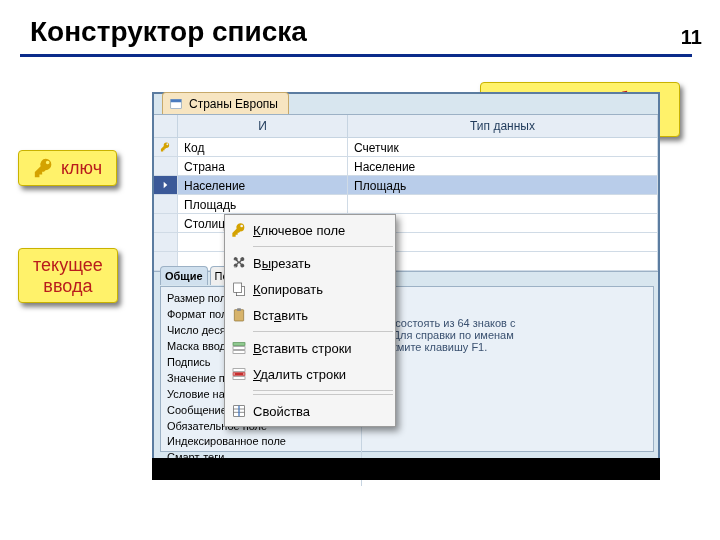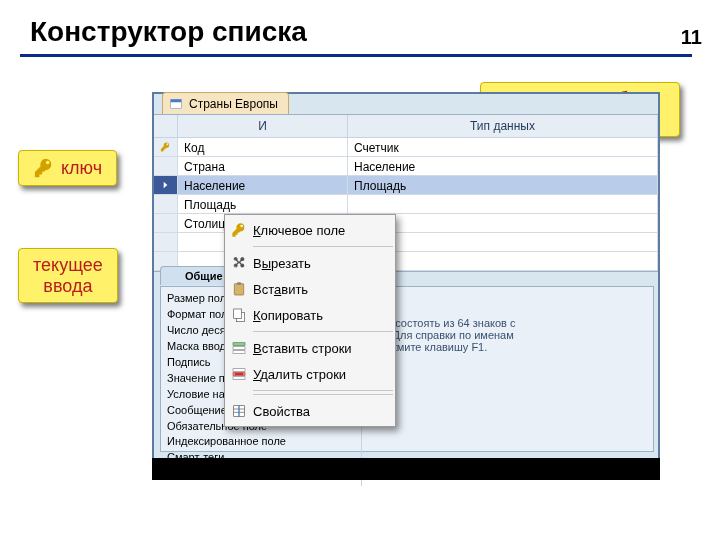--- a/index.html
+++ b/index.html
@@ -114,21 +114,21 @@
   .prop-tabs {
     position: absolute;
     top: 172px; left: 6px;
     display: flex;
     font-size: 11px;
   }
   .prop-tab {
     background: #efefef;
     border: 1px solid #9cb1c5;
     border-bottom: none;
-    padding: 3px 24px;
+    padding: 3px 4px;
     margin-right: 2px;
     border-radius: 4px 4px 0 0;
   }
   .prop-tab.active { background: #d0e0ee; font-weight:600; }
   .prop-sheet {
     position: absolute;
     top: 192px; left: 6px;
     width: 494px; bottom: 6px;
     background: #e9f0f7;
     border: 1px solid #9cb1c5;
@@ -310,34 +310,34 @@
       <div class="ic">
         <svg viewBox="0 0 24 24">
           <path fill="#555" d="M9.64 7.64L12 10l2.36-2.36A3 3 0 1 1 16 9l-2 2 2 2a3 3 0 1 1-1.64 1.36L12 12l-2.36 2.36A3 3 0 1 1 8 13l2-2-2-2a3 3 0 1 1 1.64-1.36zM6 7a1 1 0 1 0 1 1 1 1 0 0 0-1-1zm0 10a1 1 0 1 0 1 1 1 1 0 0 0-1-1z"></path>
         </svg>
       </div>
       <div><span class="mn">В<u>ы</u>резать</span></div>
     </div>
     <div class="item">
       <div class="ic">
         <svg viewBox="0 0 24 24">
+          <rect x="8" y="8" width="12" height="14" fill="#fff" stroke="#555"></rect>
+          <rect x="4" y="3" width="12" height="14" fill="#fff" stroke="#555"></rect>
+        </svg>
+      </div>
+      <div><span class="mn"><u>К</u>опировать</span></div>
+    </div>
+    <div class="item">
+      <div class="ic">
+        <svg viewBox="0 0 24 24">
           <rect x="5" y="4" width="14" height="17" rx="1" fill="#d7b36a" stroke="#8a6d2f"></rect>
           <rect x="9" y="2" width="6" height="4" rx="1" fill="#888"></rect>
         </svg>
       </div>
       <div><span class="mn">Вст<u>а</u>вить</span></div>
-    </div>
-    <div class="item">
-      <div class="ic">
-        <svg viewBox="0 0 24 24">
-          <rect x="8" y="8" width="12" height="14" fill="#fff" stroke="#555"></rect>
-          <rect x="4" y="3" width="12" height="14" fill="#fff" stroke="#555"></rect>
-        </svg>
-      </div>
-      <div><span class="mn"><u>К</u>опировать</span></div>
     </div>
     <div class="sep"></div>
     <div class="item">
       <div class="ic">
         <svg viewBox="0 0 24 24">
           <rect x="3" y="4" width="18" height="4" fill="#8fc98f" stroke="#4b8b4b"></rect>
           <rect x="3" y="10" width="18" height="4" fill="#fff" stroke="#888"></rect>
           <rect x="3" y="16" width="18" height="4" fill="#fff" stroke="#888"></rect>
         </svg>
       </div>

